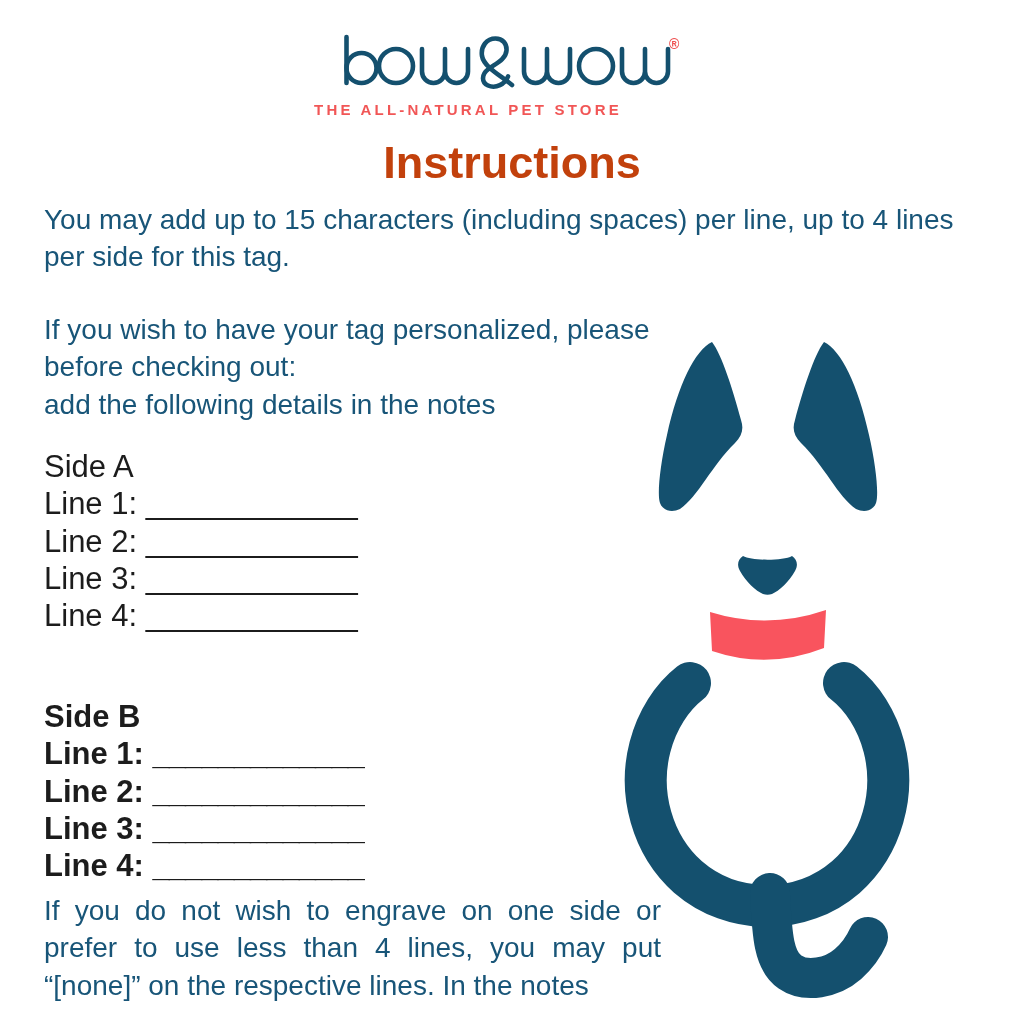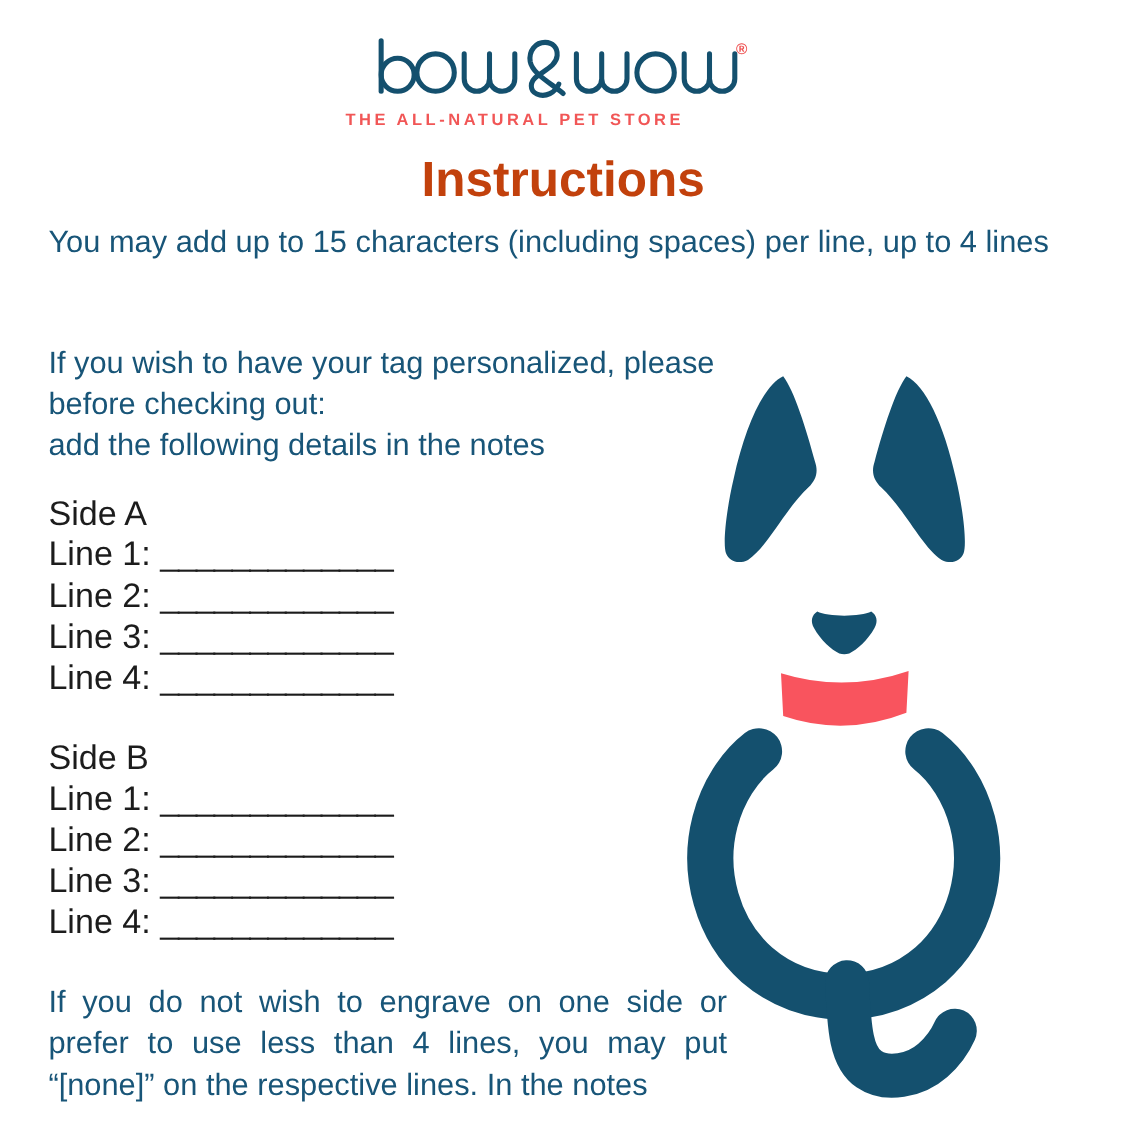--- a/index.html
+++ b/index.html
@@ -18,21 +18,21 @@
   }
   .title{
     position:absolute;left:0;top:137px;width:1024px;text-align:center;
     font-size:45px;font-weight:800;color:#c2410c;margin:0;
   }
   .para{position:absolute;left:44px;font-size:28px;line-height:37.4px;color:#185578;}
   .intro{top:201px;width:960px;}
   .personalize{top:311px;width:640px;}
   .side-block{position:absolute;left:44px;font-size:31px;line-height:37.3px;color:#1c1c1c;}
   .side-a{top:448px;}
-  .side-b{top:670px;}
+  .side-b{top:698px;font-weight:bold;}
   .blank{letter-spacing:-1px;}
   .footer-para{top:892px;width:617px;}
   .just{text-align:justify;text-align-last:justify;}
   .dog-svg{position:absolute;left:600px;top:325px;}
 </style>
 </head>
 <body>
 
 <div class="page">
 
@@ -47,20 +47,21 @@
     <path d="M278 14 V36.5 A11.5 11.5 0 0 0 301 36.5 V14 M301 14 V36.5 A11.5 11.5 0 0 0 324 36.5 V14"></path>
   </svg>
   <span class="reg-mark">®</span>
 
   <div class="tagline">THE ALL-NATURAL PET STORE</div>
 
   <h1 class="title">Instructions</h1>
 
   <div class="para intro">
     <div>You may add up to 15 characters (including spaces) per line, up to 4 lines</div>
+    <div>per side for this tag.</div>
   </div>
 
   <div class="para personalize">
     <div>If you wish to have your tag personalized, please</div>
     <div>before checking out:</div>
     <div>add the following details in the notes</div>
   </div>
 
   <section class="side-block side-a">
     <div>Side A</div>

